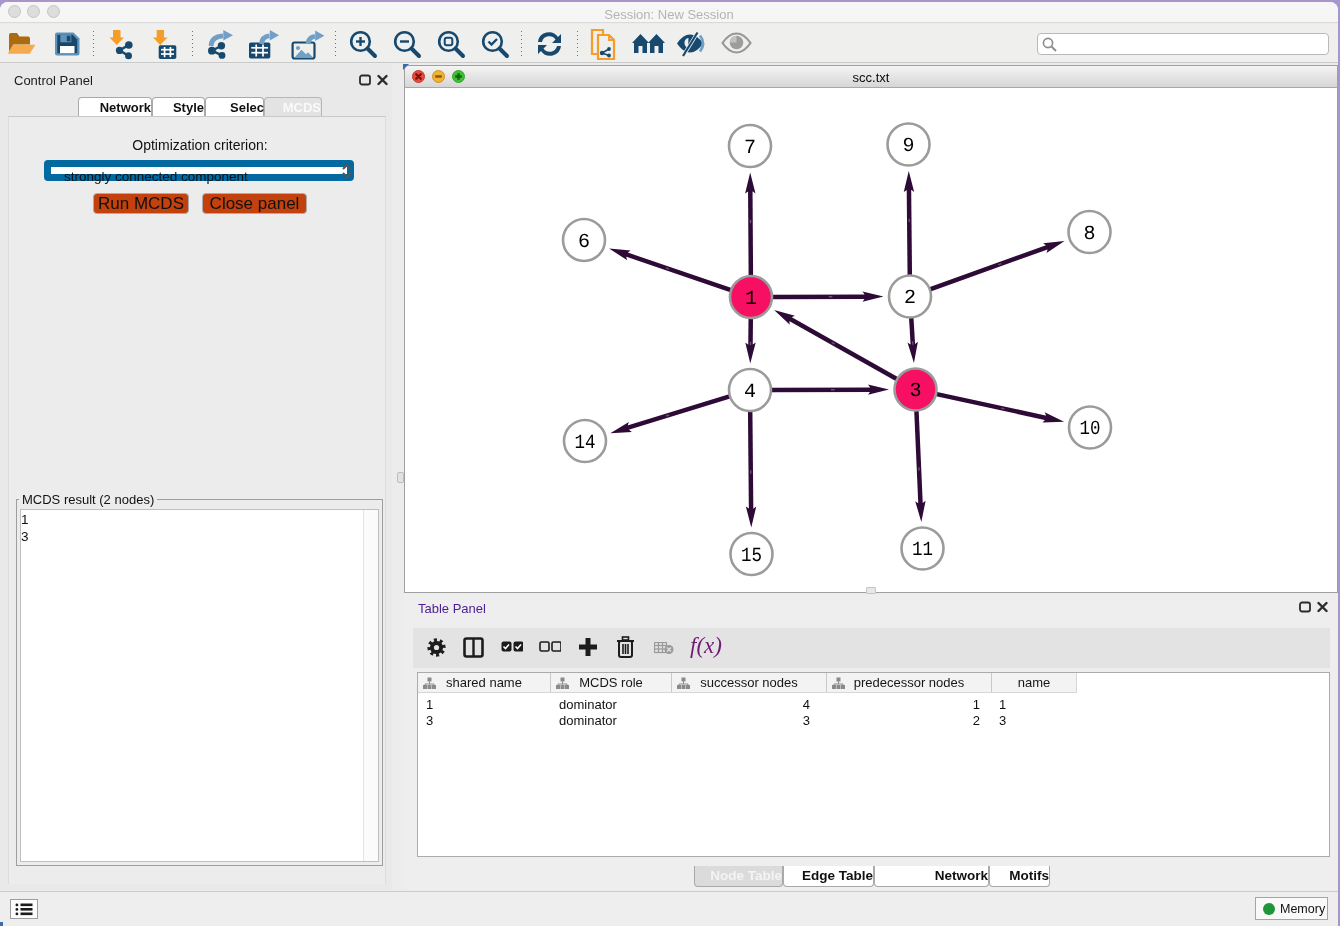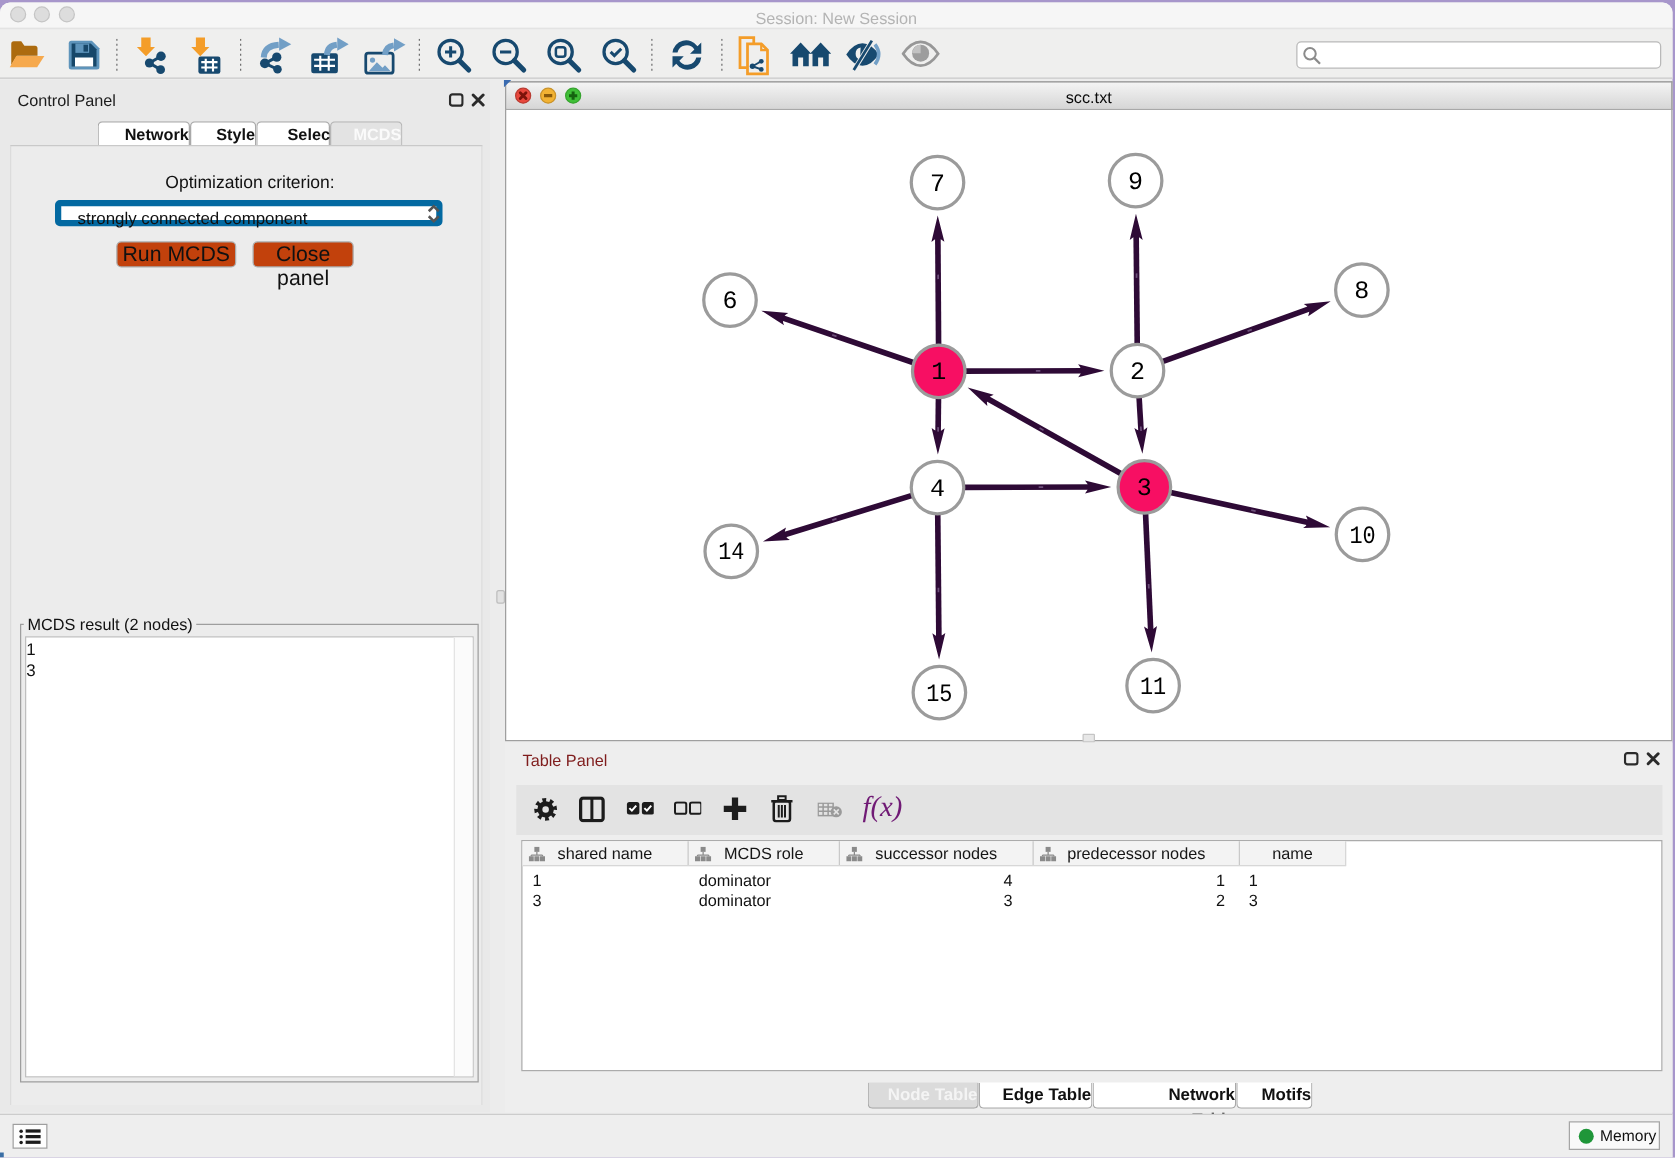--- a/index.html
+++ b/index.html
@@ -298,23 +298,23 @@
 
   <div class="abs" id="cpanel"></div>
   <div class="abs" style="left:14px; top:73px; font-size:13px; color:#1c1c1c;">Control Panel</div>
   <div class="abs" id="cp-content"></div>
   <div class="abs tab" style="left:78px;  top:97px; width:74px;">Network</div>
   <div class="abs tab" style="left:152px; top:97px; width:53px;">Style</div>
   <div class="abs tab" style="left:205px; top:97px; width:59px;padding-left:24px;">Select</div>
   <div class="abs tab tabsel" style="left:264px; top:97px; width:58px;">MCDS</div>
   <div class="abs" style="left:0px; top:137px; width:400px; text-align:center; font-size:14px; color:#111;">Optimization criterion:</div>
   <div class="abs" style="left:44px; top:160px; width:310px; height:21px; background:#fff;
-    border:5px solid #0369a1; border-radius:4px; font-size:13.5px; color:#111; line-height:19px; padding-left:13px;">strongly connected component</div>
+    border:7px solid #0369a1; border-radius:4px; font-size:13.5px; color:#111; line-height:19px; padding-left:13px;">strongly connected component</div>
   <div class="abs btn" style="left:93px;  top:193px; width:96px;">Run MCDS</div>
-  <div class="abs btn" style="left:202px; top:193px; width:81px;">Close panel</div>
+  <div class="abs btn" style="left:202px; top:193px; width:105px;">Close panel</div>
 
   <div class="abs" style="left:16px; top:499px; width:367px; height:367px; border:1px solid #9e9e9e;"></div>
   <div class="abs" style="left:19px; top:492px; font-size:13px; color:#111; background:#ececec; padding:0 3px;">MCDS result (2 nodes)</div>
   <div class="abs" style="left:20px; top:509px; width:359px; height:353px; background:#fff; border:1px solid #bfbfbf;"></div>
   <div class="abs" style="left:363px; top:510px; width:15px; height:351px; background:#fbfbfb; border-left:1px solid #e4e4e4;"></div>
   <div class="abs" style="left:21px; top:511px; font-size:13.5px; color:#111; line-height:17px;">1<br>3</div>
 
   <div class="abs" style="left:397px; top:472px; width:7px; height:11px; background:#e2e2e2; border:1px solid #bdbdbd; border-radius:2px;"></div>
 
   <div class="abs" id="netframe"></div>
@@ -393,21 +393,21 @@
     <text x="517.5" y="466" fill="#000" text-rendering="geometricPrecision" text-anchor="middle" font-size="20px" font-family="&quot;Liberation Mono&quot;, monospace" textLength="21" lengthAdjust="spacingAndGlyphs">11</text>
     <circle cx="180" cy="352" r="21" fill="#fff" stroke="#9b9b9b" stroke-width="2.6"></circle>
     <text x="180" y="358.5" fill="#000" text-rendering="geometricPrecision" text-anchor="middle" font-size="20px" font-family="&quot;Liberation Mono&quot;, monospace" textLength="21" lengthAdjust="spacingAndGlyphs">14</text>
     <circle cx="346.5" cy="465" r="21" fill="#fff" stroke="#9b9b9b" stroke-width="2.6"></circle>
     <text x="346.5" y="471.5" fill="#000" text-rendering="geometricPrecision" text-anchor="middle" font-size="20px" font-family="&quot;Liberation Mono&quot;, monospace" textLength="21" lengthAdjust="spacingAndGlyphs">15</text>
   </svg>
 
   <div class="abs" style="left:866px; top:587px; width:10px; height:7px; background:#e7e7e7; border:1px solid #c5c5c5; border-radius:1px;"></div>
 
   <div class="abs" style="left:404px; top:594px; width:934px; height:296px; background:#eeeeee;"></div>
-  <div class="abs" style="left:418px; top:601px; font-size:13px; color:#7f1d1d;">Table Panel</div>
+  <div class="abs" style="left:418px; top:601px; font-size:13px; color:#4c1d95;">Table Panel</div>
   <div class="abs" style="left:413px; top:628px; width:917px; height:40px; background:#e3e3e3;"></div>
   <div class="abs" id="tbl" style="left:417px; top:672px; width:913px; height:185px; background:#fff; border:1px solid #ababab;"></div>
   <div class="abs" style="left:418px; top:673px; width:659px; height:20px; background:#f3f3f3; border-bottom:1px solid #d7d7d7;">
     <div class="th" style="left:0px;   width:133px;">shared name</div>
     <div class="th" style="left:133px; width:121px;">MCDS role</div>
     <div class="th" style="left:254px; width:155px;">successor nodes</div>
     <div class="th" style="left:409px; width:165px;">predecessor nodes</div>
     <div class="th" style="left:574px; width:85px; border-right:1px solid #d7d7d7;">name</div>
   </div>
   <div class="abs td" style="left:426px; top:697px;">1</div>

